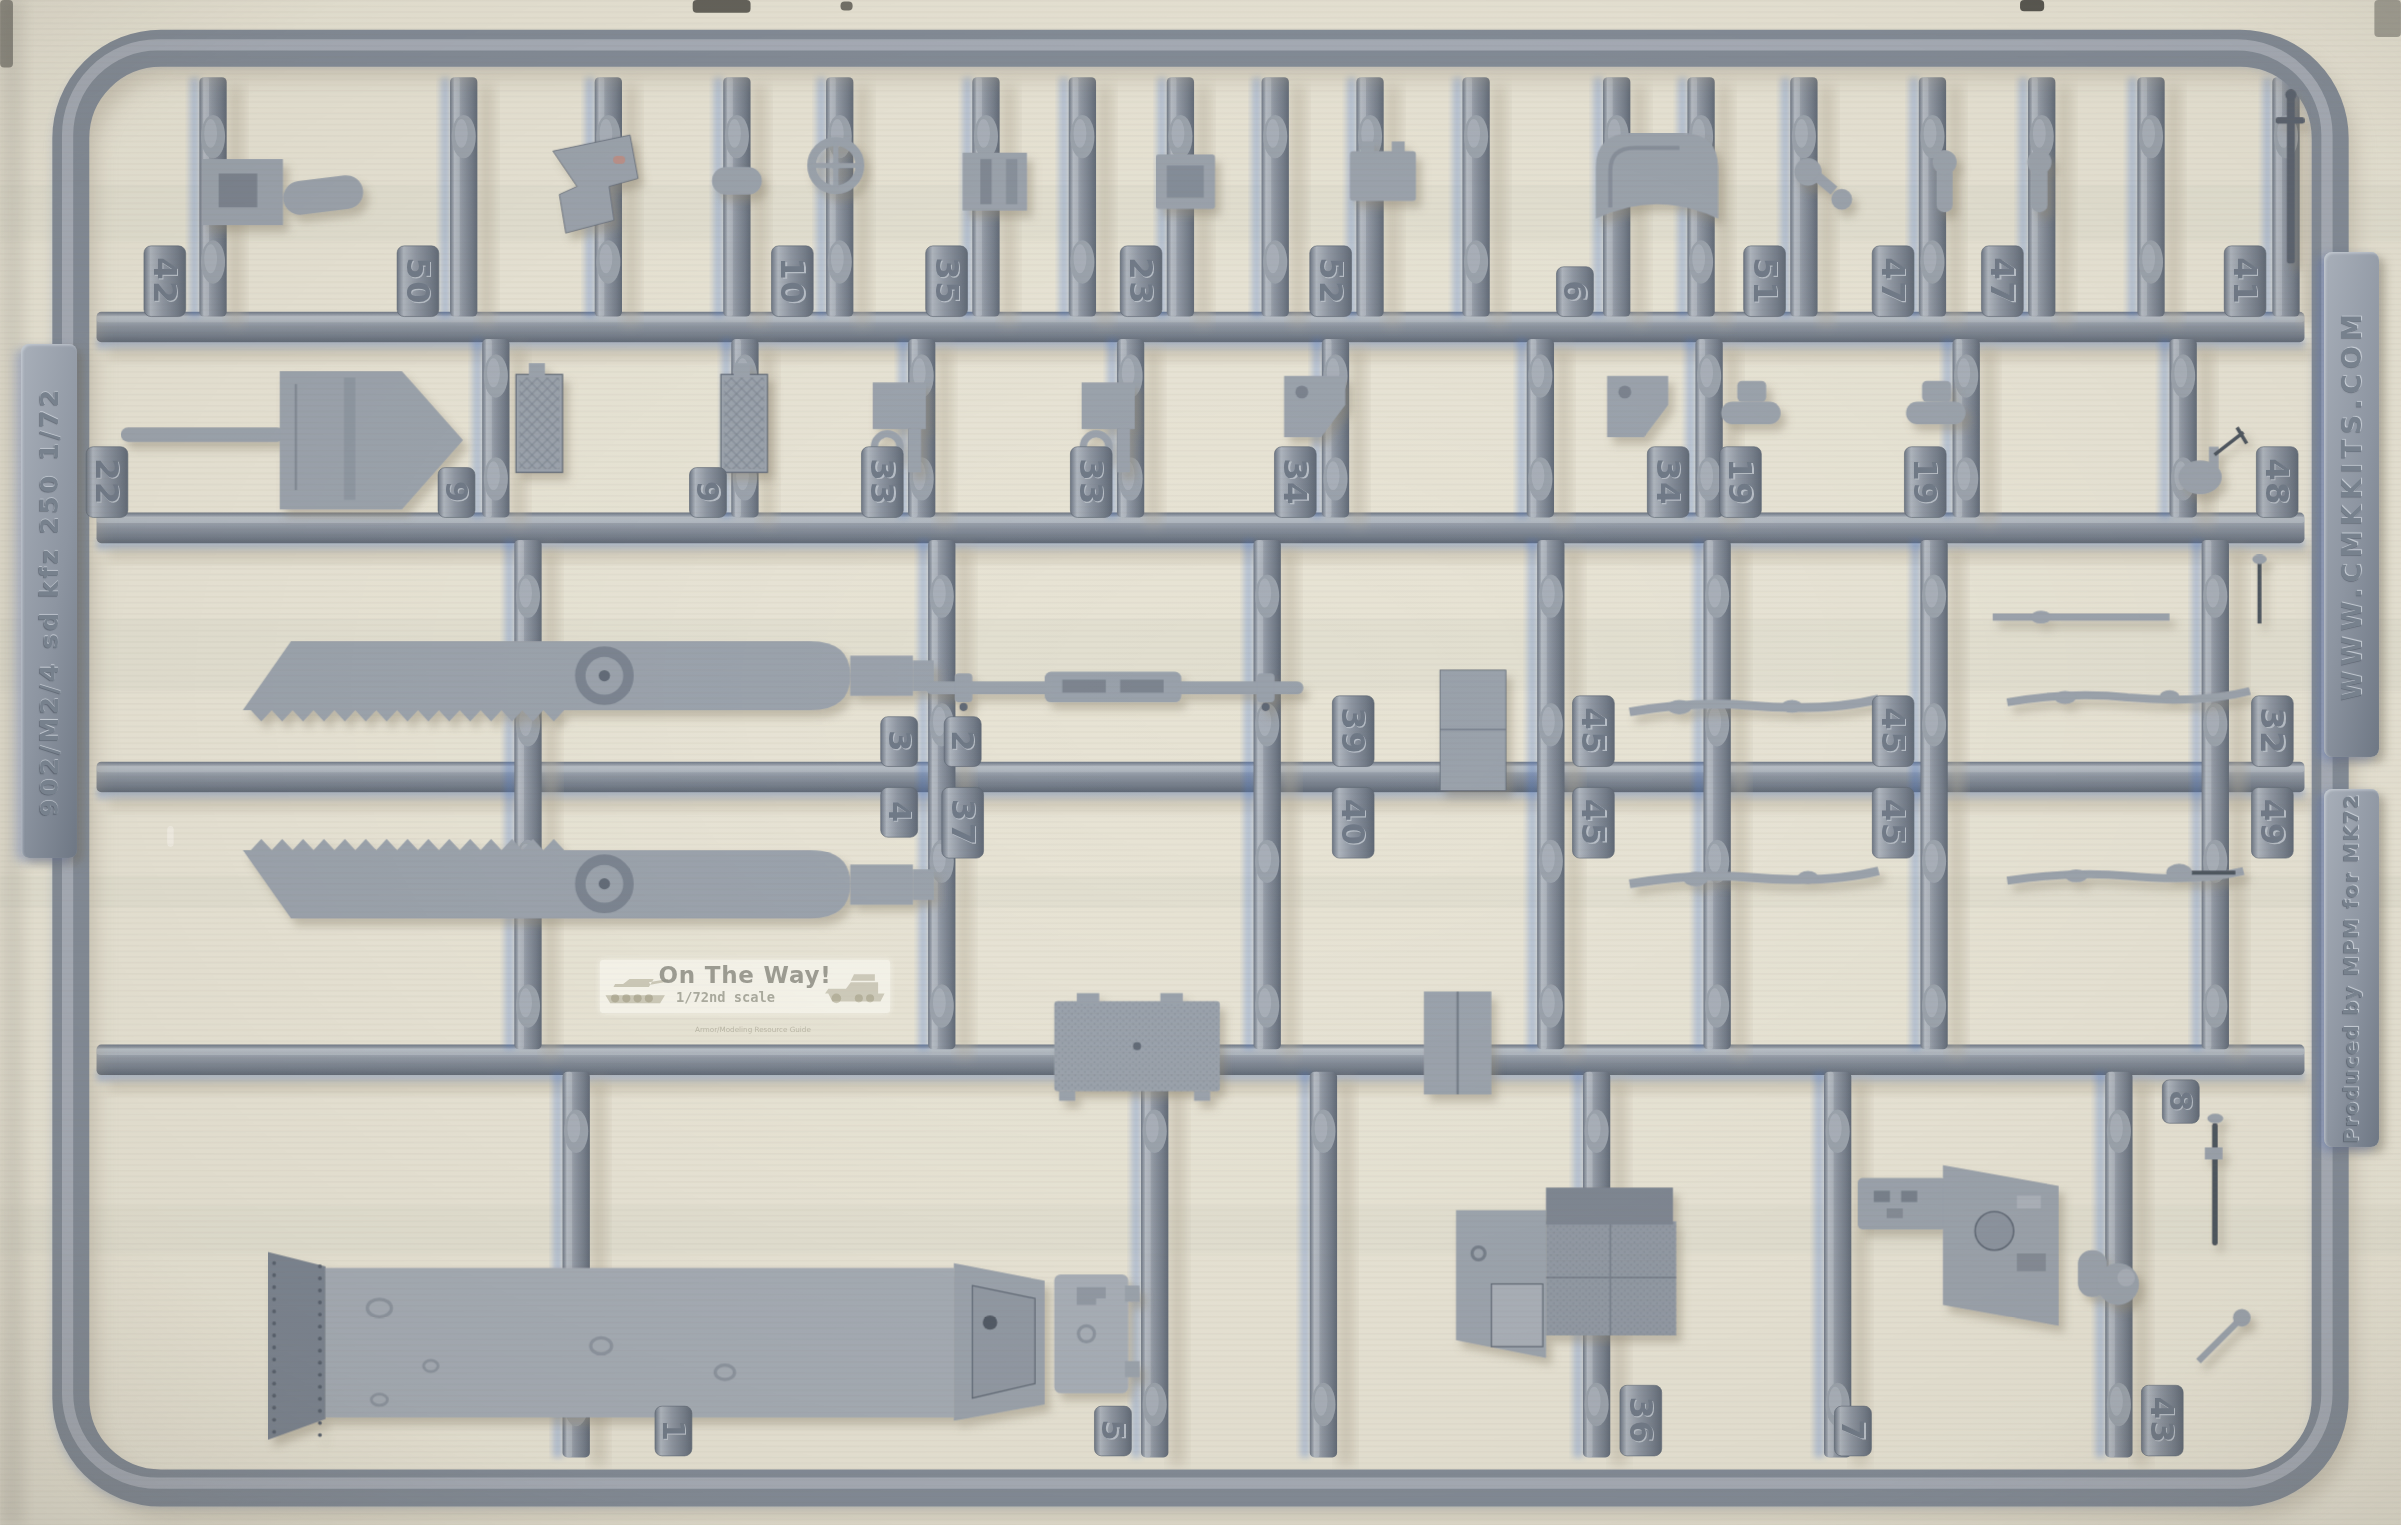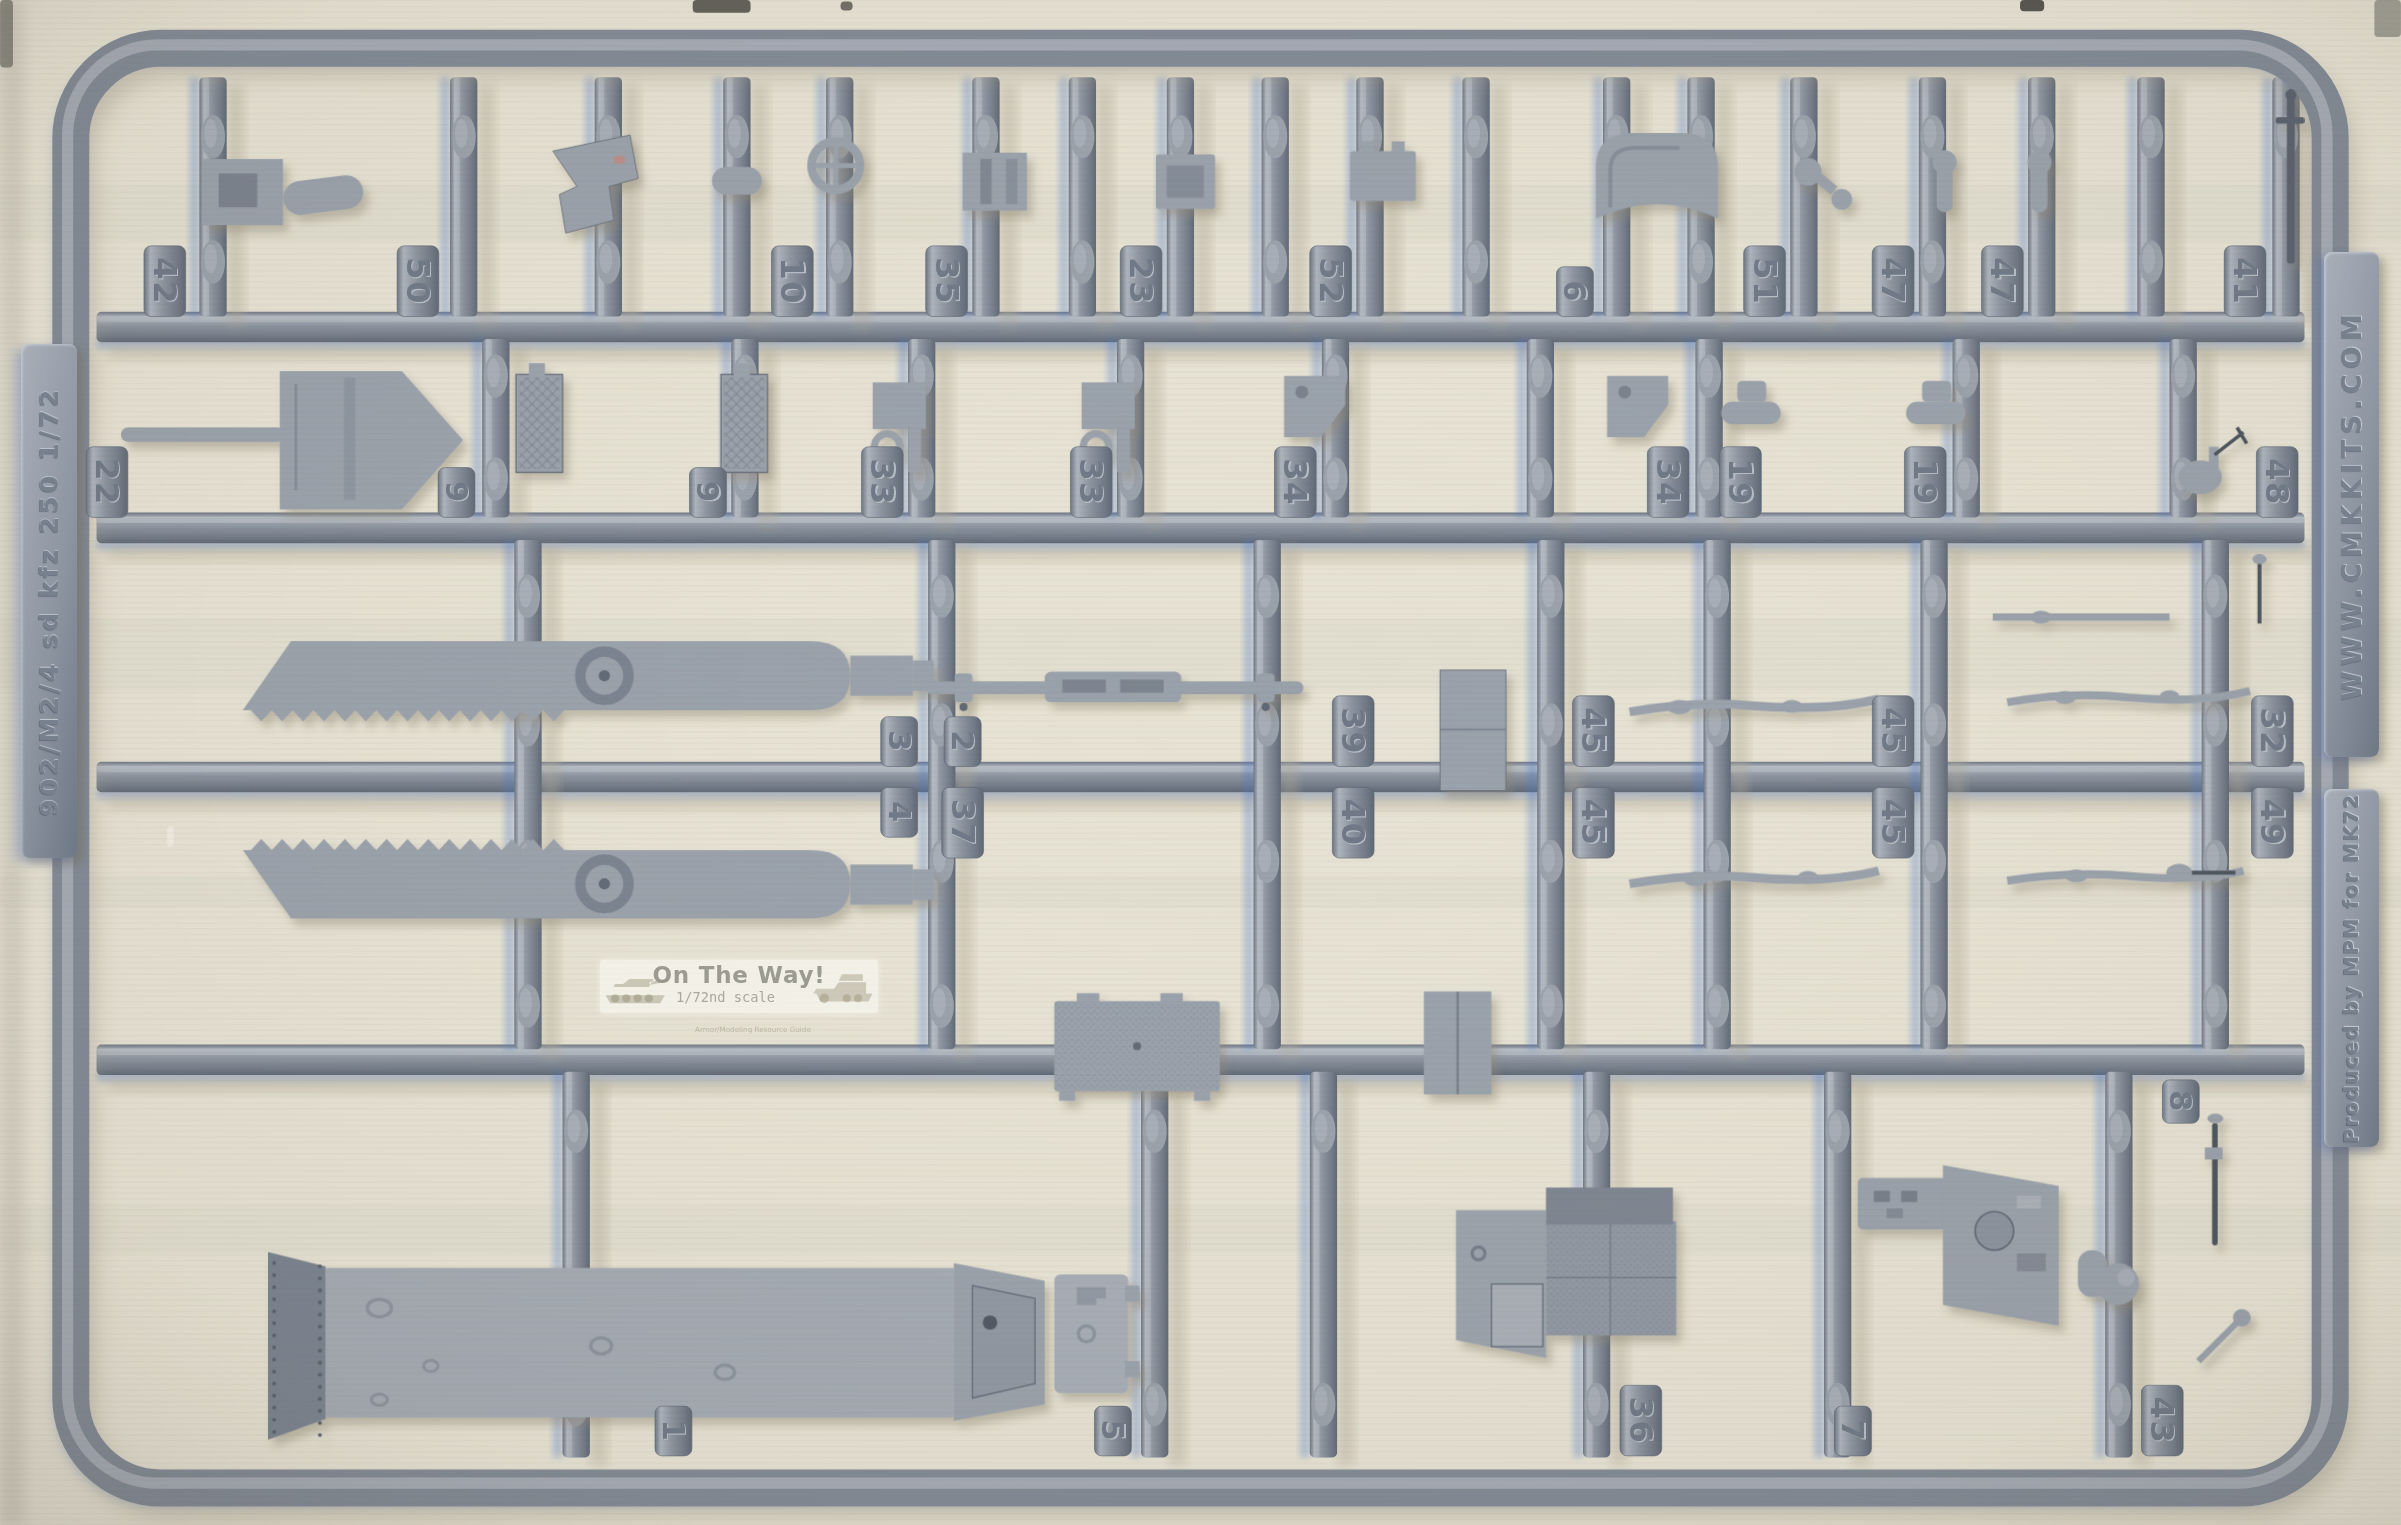--- a/index.html
+++ b/index.html
@@ -11,26 +11,26 @@
     border-radius:8px;
     box-shadow:-5.6px 4px 9.6px rgba(75,105,185,.30), 5.6px 5.6px 9.6px rgba(115,108,90,.45), inset 1.6px 1.6px 2.4px rgba(220,226,232,.5);}
   .side-tab span{transform:rotate(-90deg);white-space:nowrap;font-weight:bold;color:#77818d;
     text-shadow:0.8px 0.8px 0.8px rgba(208,214,221,.85), -0.8px -0.8px 0.8px rgba(62,70,82,.5);}
   #tab-left{left:21px;top:344px;width:56px;height:514px;}
   #tab-left span{font-size:25px;letter-spacing:3.2px;}
   #tab-rt{left:2324px;top:252px;width:55px;height:505px;}
   #tab-rt span{font-size:26.5px;letter-spacing:5.6px;}
   #tab-rb{left:2324px;top:789px;width:55px;height:358px;}
   #tab-rb span{font-size:20px;letter-spacing:1.6px;}
-  .wm{position:absolute;left:600px;top:960px;width:268px;height:53px;
+  .wm{position:absolute;left:600px;top:960px;width:290px;height:53px;
     background:rgba(253,253,248,.55);border-radius:2.4px;filter:blur(0.3px);
-    box-shadow:0 0 6.4px rgba(253,253,248,.55);padding-left:10px;}
+    box-shadow:0 0 6.4px rgba(253,253,248,.55);}
   .wm-title{position:absolute;left:0;right:0;top:1.6px;text-align:center;font-weight:bold;
     font-size:23px;color:rgba(140,140,130,.85);letter-spacing:0.8px;}
-  .wm-sub{position:absolute;left:76px;top:29px;font-size:13.7px;font-weight:normal;
+  .wm-sub{position:absolute;left:76px;top:29px;font-size:13.7px;font-weight:bold;
     color:rgba(150,150,138,.8);font-family:"DejaVu Sans Mono",monospace;}
   .wm-fine{position:absolute;left:95px;top:45px;font-size:7.2px;color:rgba(150,148,130,.55);margin-top:20px;}
   .wm svg{position:absolute;top:3.2px;}
   .wm .tk-l{left:1.6px;} .wm .tk-r{right:1.6px;}
 </style>
 </head>
 <body>
 
 <div id="stage">
   <svg id="sprue" width="2401" height="1525" viewBox="0 0 2988 1898">

